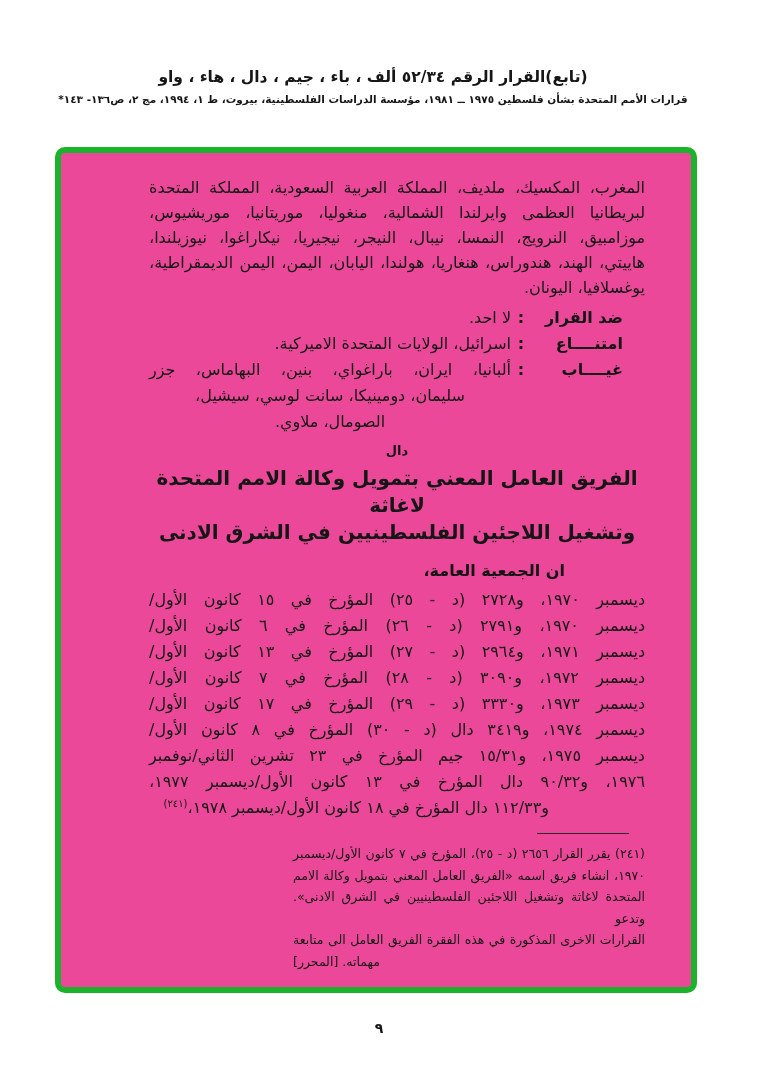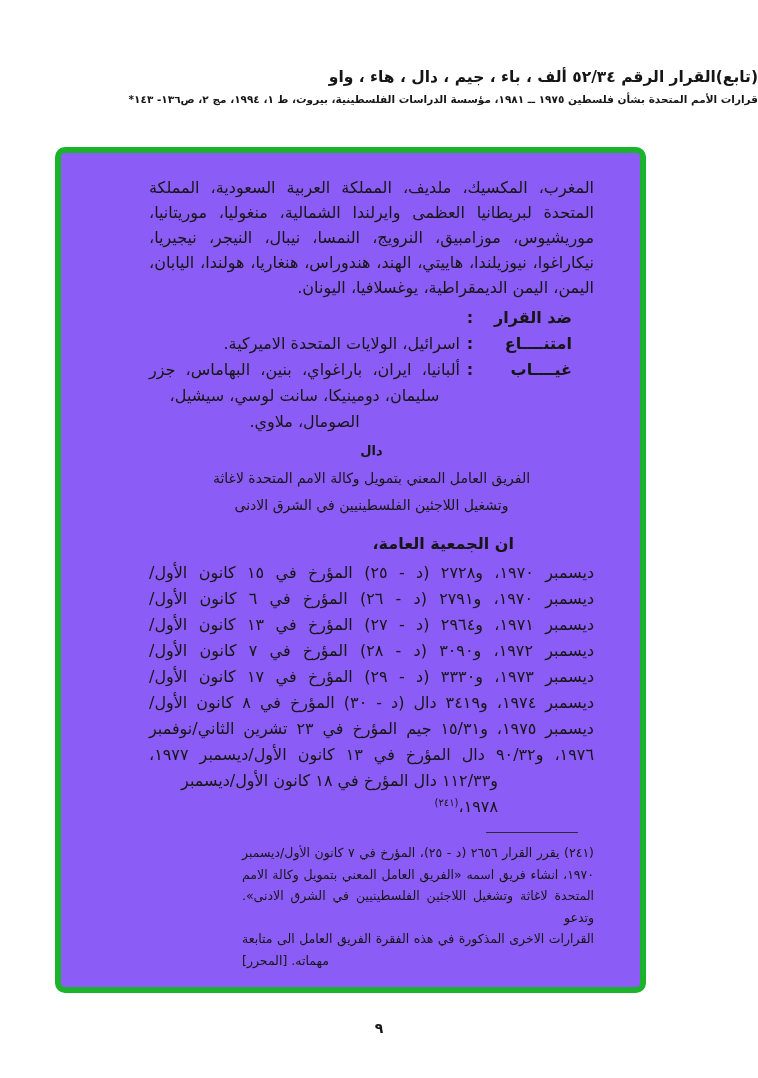--- a/index.html
+++ b/index.html
@@ -1,47 +1,47 @@
 <!DOCTYPE html>
 <html lang="ar"><head>
 <meta charset="utf-8">
 <style>
   html,body{margin:0;padding:0;}
   body{
     width:758px;height:1078px;position:relative;background:#ffffff;
     font-family:"DejaVu Sans",sans-serif;color:#161616;overflow:hidden;
   }
   
-  .page-header{position:absolute;top:68px;left:0;right:0;direction:rtl;}
+  .page-header{position:absolute;top:68px;left:0;right:12px;text-align:center;direction:rtl;}
   .header-line1{font-size:15.5px;font-weight:bold;letter-spacing:0;}
   .header-line2{font-size:10.5px;font-weight:bold;margin-top:7px;}
   
   .green-box{
-    position:absolute;left:55px;top:147px;width:591px;height:846px;
-    border:6px solid #1cb32c;border-radius:10px;box-sizing:border-box;background:#8b5cf6;
+    position:absolute;left:55px;top:147px;width:642px;height:846px;
+    border:6px solid #1cb32c;border-radius:10px;box-sizing:border-box;background:#ec4899;
   }
   .box-content{
     position:absolute;top:22px;right:46px;left:88px;direction:rtl;
     font-size:16px;
   }
   
   .countries{
     text-align:justify;line-height:25px;margin:0;
   }
   
   .votes{margin-top:5px;line-height:26px;}
   .vote-row{display:flex;direction:rtl;padding-right:22px;}
   .vote-label{width:92px;font-weight:bold;flex:0 0 92px;white-space:nowrap;}
   .vote-colon{flex:0 0 20px;text-align:center;font-weight:bold;}
   .vote-value{flex:1;}
   .vote-value-line-just{text-align:justify;text-align-last:justify;}
   .vote-value-line-center{text-align:center;}
   
   .section-letter{text-align:center;font-weight:bold;font-size:13px;margin-top:8px;}
-  .section-title{text-align:center;font-weight:normal;font-size:14px;line-height:27px;margin-top:7px;}
+  .section-title{text-align:center;font-weight:bold;font-size:20px;line-height:27px;margin-top:7px;}
   .intro-line{font-weight:bold;margin-top:15px;padding-right:80px;}
   
   .resolution-para{margin-top:7px;line-height:26px;}
   .jline{text-align:justify;text-align-last:justify;}
   .first-line{padding-left:50px;}
   .last-line{text-align:right;text-align-last:right;padding-right:96px;}
   .fn-ref{font-size:10px;vertical-align:super;line-height:0;}
   
   .footnote{width:352px;margin-top:12px;}
   .fn-rule{width:92px;border-top:1.5px solid #2a2a2a;height:0;margin-right:16px;margin-bottom:9px;}
@@ -60,20 +60,21 @@
 
 <div class="green-box">
   <div class="box-content">
 
     <p class="countries">المغرب، المكسيك، ملديف، المملكة العربية السعودية، المملكة المتحدة لبريطانيا العظمى وايرلندا الشمالية، منغوليا، موريتانيا، موريشيوس، موزامبيق، النرويج، النمسا، نيبال، النيجر، نيجيريا، نيكاراغوا، نيوزيلندا، هاييتي، الهند، هندوراس، هنغاريا، هولندا، اليابان، اليمن، اليمن الديمقراطية، يوغسلافيا، اليونان.</p>
 
     <div class="votes">
       <div class="vote-row">
         <span class="vote-label">ضد القرار</span>
         <span class="vote-colon">:</span>
+        <span class="vote-value">لا احد.</span>
       </div>
       <div class="vote-row">
         <span class="vote-label">امتنــــاع</span>
         <span class="vote-colon">:</span>
         <span class="vote-value">اسرائيل، الولايات المتحدة الاميركية.</span>
       </div>
       <div class="vote-row">
         <span class="vote-label">غيــــاب</span>
         <span class="vote-colon">:</span>
         <span class="vote-value">

